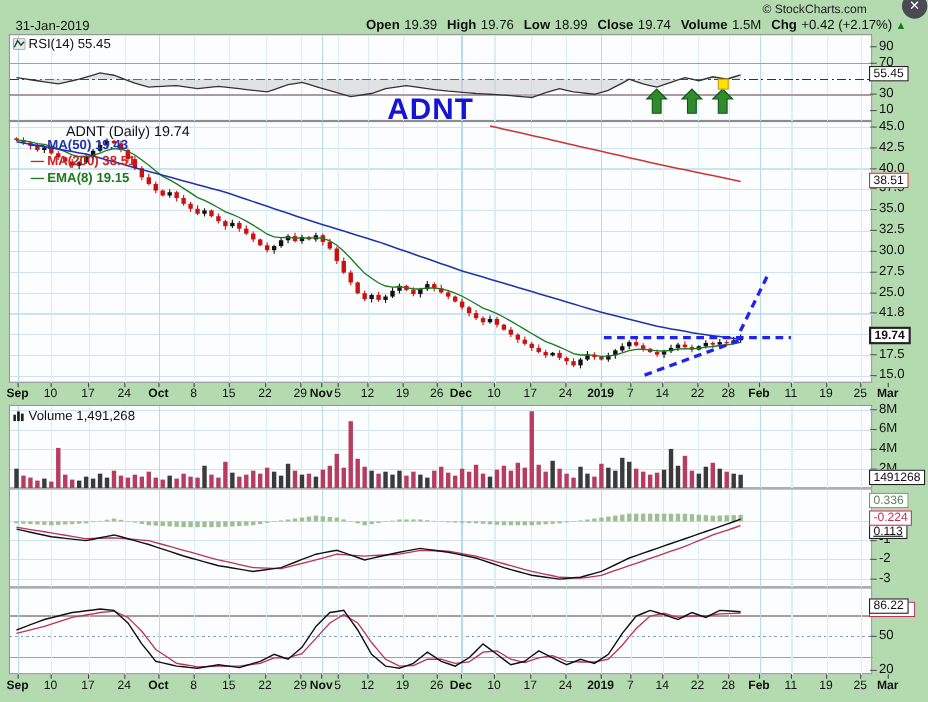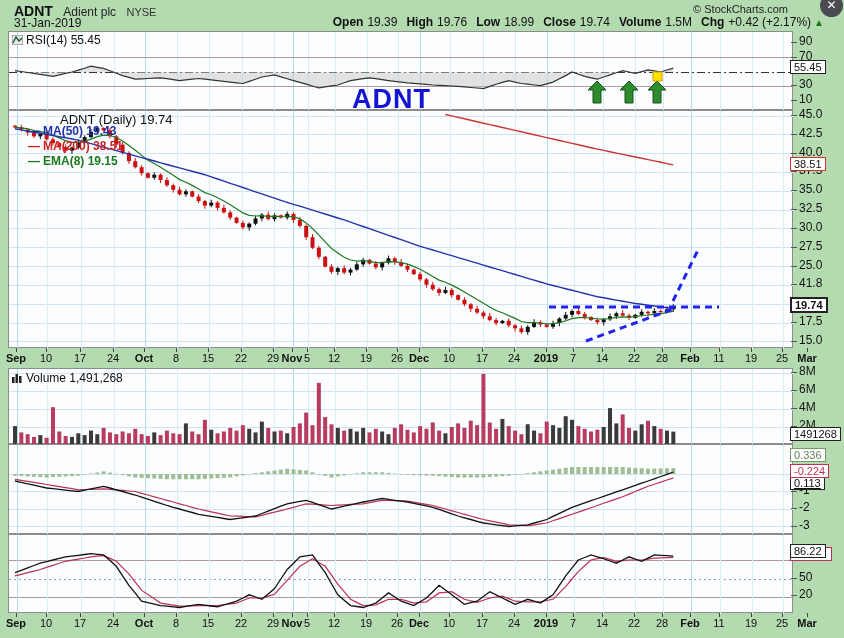--- a/index.html
+++ b/index.html
@@ -34,25 +34,20 @@
   .series-label{position:absolute;left:60px;top:112px;font-size:13px;z-index:7;}
   .legend-row{position:absolute;left:28px;font-size:12px;font-weight:bold;z-index:7;white-space:nowrap;}
   .legend-dash{font-weight:bold;margin-right:3px;}
   .watermark{position:absolute;left:352px;top:84px;font-size:27px;font-weight:bold;letter-spacing:1px;z-index:9;}
 </style>
 </head>
 <body>
 
 <div id="app">
 
-  <div class="hdr-line1">
-    <span class="sym">ADNT</span>
-    <span class="company">Adient plc</span>
-    <span class="exch">NYSE</span>
-  </div>
   <div class="copyright">© StockCharts.com</div>
   <div class="close-btn">✕</div>
   <div class="hdr-line2">31-Jan-2019</div>
   <div class="quote" id="quote-row"><span class="q-label">Open</span><span class="q-value">19.39</span><span class="q-label">High</span><span class="q-value">19.76</span><span class="q-label">Low</span><span class="q-value">18.99</span><span class="q-label">Close</span><span class="q-value">19.74</span><span class="q-label">Volume</span><span class="q-value">1.5M</span><span class="q-label">Chg</span><span class="q-value">+0.42 (+2.17%)</span><span class="up-arrow">▲</span></div>
 
   <div class="panel" id="p-rsi" style="top:31px;height:79px;">
       <svg width="785" height="79">
         <line x1="8" x2="8" y1="0" y2="79" stroke="#b5dde9" stroke-width="1" shape-rendering="crispEdges"></line>
         <line x1="38" x2="38" y1="0" y2="79" stroke="#d9edf5" stroke-width="1" shape-rendering="crispEdges"></line>
         <line x1="72" x2="72" y1="0" y2="79" stroke="#d9edf5" stroke-width="1" shape-rendering="crispEdges"></line>
@@ -840,15 +835,15 @@
       <div class="scale-label" style="top: 314.075px;">17.5</div>
       <div class="scale-label" style="top: 332.9px;">15.0</div>
       <div class="scale-label" style="top: 364px;">8M</div>
       <div class="scale-label" style="top: 382px;">6M</div>
       <div class="scale-label" style="top: 400px;">4M</div>
       <div class="scale-label" style="top: 418px;">2M</div>
       <div class="scale-label" style="top: 482.5px;">-1</div>
       <div class="scale-label" style="top: 500px;">-2</div>
       <div class="scale-label" style="top: 517.5px;">-3</div>
       <div class="scale-label" style="top: 570px;">50</div>
-      <div class="scale-label" style="top: 587px;">20</div>
+      <div class="scale-label" style="top: 601px;">20</div>
     </div>
 </div>
 
 </body></html>

